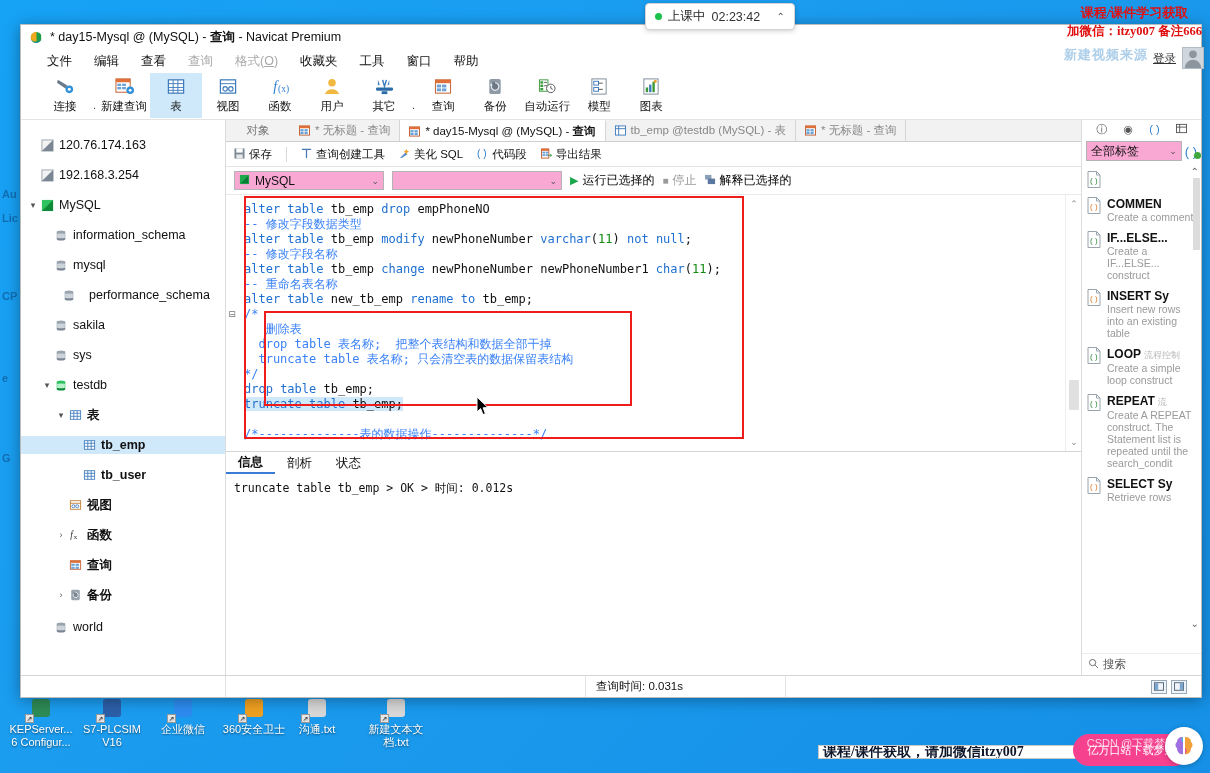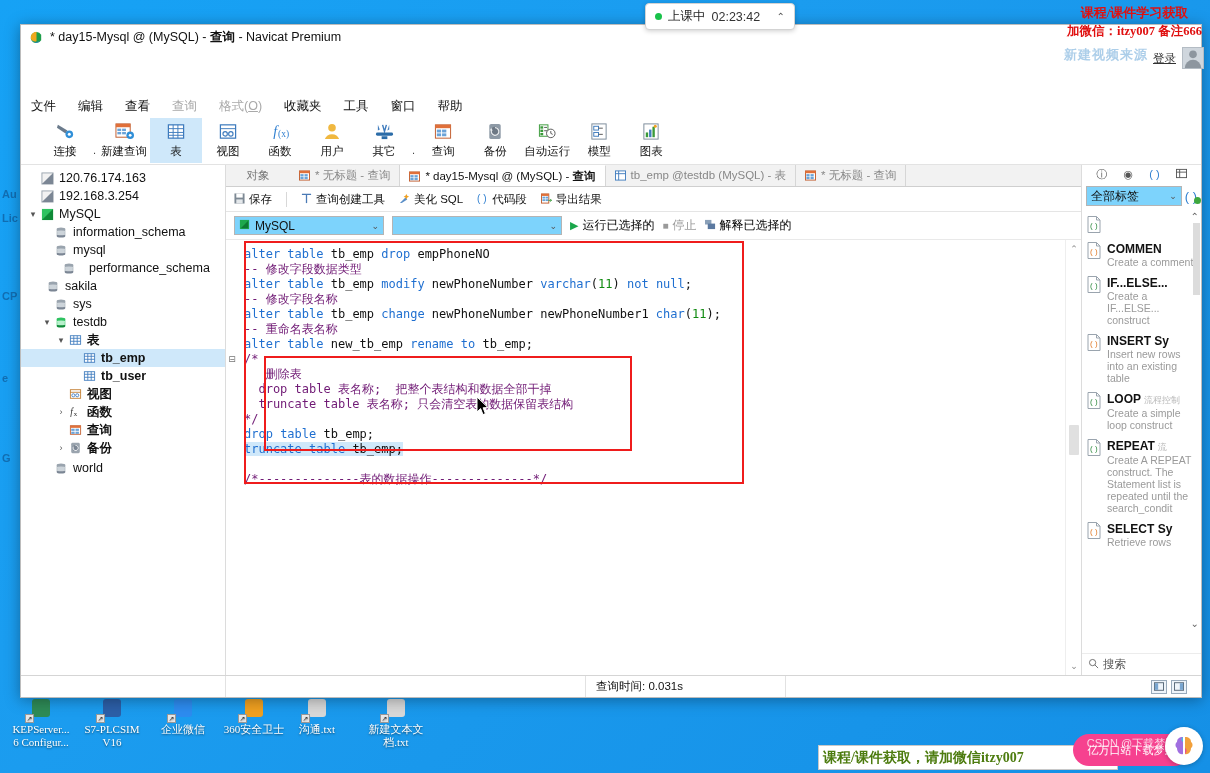--- a/index.html
+++ b/index.html
@@ -12,21 +12,21 @@
   }
 
   
   #desktop {
     position:absolute; inset:0;
     background: linear-gradient(135deg,#16a2f5 0%, #1b9cef 40%, #1590e6 100%);
   }
   .desk-text { position:absolute; color:#1166a8; font-weight:bold; font-size:11px; opacity:.85; }
 
   
-  #desk-icons { position:absolute; left:0; top:697px; width:640px; height:76px;font-family:Liberation Serif, serif; }
+  #desk-icons { position:absolute; left:0; top:697px; width:640px; height:76px; }
   .desk-icon { position:absolute; width:82px; text-align:center; color:#fff;
      font-size:11px; line-height:13px; text-shadow:0 1px 2px rgba(0,0,0,.55); }
   .desk-icon .glyph { width:26px;height:24px;margin:0 auto 2px; position:relative; display:block; }
   .desk-icon .glyph .shortcut { position:absolute; left:-3px; bottom:-2px; width:9px;height:9px;
      background:#e8e8e8; border:1px solid #999; font-size:7px; color:#333; line-height:8px; }
 
   
   #win {
     position:absolute; left:20px; top:24px; width:1182px; height:674px;
     background:#ffffff; border:1px solid #bcbcbc;
@@ -34,21 +34,21 @@
     display:flex; flex-direction:column;
   }
 
   
   #titlebar { height:24px; display:flex; align-items:center; padding-left:8px; background:#fff; flex:none; }
   #titlebar .app-ico { width:15px;height:15px;margin-right:6px;flex:none; }
   #title-text { font-size:12.5px; color:#111; white-space:nowrap; }
   #title-text b { font-weight:bold; }
 
   
-  #menubar { height:24px; display:flex; align-items:center; padding-left:10px; gap:22px; flex:none; background:#fff;margin-top:45px; }
+  #menubar { height:24px; display:flex; align-items:center; padding-left:26px; gap:22px; flex:none; background:#fff; }
   #menubar .mi { font-size:12.5px; color:#111; white-space:nowrap; cursor:default; }
   #menubar .mi.dim { color:#a9a9a9; }
   #menubar .mi u { text-decoration:underline; }
 
   
   #toolbar { height:47px; display:flex; align-items:flex-start; padding-left:18px; flex:none;
       background:#fff; border-bottom:1px solid #e3e3e3; }
   .tb-item { width:52px; display:flex; flex-direction:column; align-items:center; justify-content:flex-start;
      padding-top:2px; height:45px; cursor:default; }
   .tb-item.sel { background:#cfe8fa; }
@@ -56,21 +56,21 @@
   .tb-item .tl { font-size:11.5px; color:#111; margin-top:1px; }
   .tb-caret { align-self:center; margin:0 2px; color:#444; font-size:11px; padding-top:18px; }
 
   
   #bodyrow { flex:1; display:flex; min-height:0; }
 
   
   #sidebar { width:205px; flex:none; background:#fff; border-right:1px solid #dcdcdc;
      display:flex; flex-direction:column; }
   #tree { flex:1; overflow:hidden; padding-top:4px; font-size:12.5px; color:#111; }
-  .tn { height:18px; display:flex; align-items:center; white-space:nowrap; cursor:default; }
+  .tn { height:18px; display:flex; align-items:center; white-space:nowrap; cursor:default;margin-top:12px; }
   .tn.sel { background:#cfe8fa; }
   .tn .arrow { width:12px; text-align:center; color:#555; font-size:9px; flex:none; }
   .tn .ico { width:16px; height:14px; margin-right:4px; flex:none; display:flex; align-items:center; justify-content:center; }
   .tn .lbl { overflow:hidden; text-overflow:ellipsis; }
   .tn.bold .lbl { font-weight:bold; }
 
   
   #center { flex:1; display:flex; flex-direction:column; min-width:0; background:#fff; }
 
   
@@ -86,41 +86,41 @@
   .tab .tico { width:11px;height:11px;flex:none; }
 
   
   #qbar { height:25px; display:flex; align-items:center; gap:14px; padding:0 8px; flex:none;
      border-bottom:1px solid #e5e5e5; font-size:11.5px; color:#111; }
   #qbar .qb { display:flex; align-items:center; gap:4px; cursor:default; white-space:nowrap; }
   #qbar .sep { width:1px; height:15px; background:#d8d8d8; }
 
   
   #connbar { height:27px; display:flex; align-items:center; gap:8px; padding:0 8px; flex:none; font-size:12px; }
-  .combo { height:19px; border:1px solid #b4b4b4; background:#7dd3fc; display:flex; align-items:center;
+  .combo { height:19px; border:1px solid #b4b4b4; background:#f9a8d4; display:flex; align-items:center;
      padding:0 4px; gap:5px; font-size:12px; color:#111; }
   .combo .cv { flex:1; overflow:hidden; white-space:nowrap; }
   .combo .cd { color:#555; font-size:9px; }
   #connbar .act { display:flex; align-items:center; gap:4px; white-space:nowrap; cursor:default; }
   #connbar .act.dim { color:#9a9a9a; }
 
   
   #editorwrap { flex:1; display:flex; min-height:0; position:relative; border-top:1px solid #e9e9e9; }
   #editor { flex:1; display:flex; min-width:0; background:#fff; overflow:hidden; position:relative; }
   #gutter { width:26px; flex:none; background:#fff; border-right:1px solid #ececec;
      font-family:"DejaVu Sans Mono","Liberation Mono",monospace; font-size:11px; color:#c2c2c2;
      text-align:right; padding:7px 3px 0 0; }
   #gutter div { height:15px; line-height:15px; }
   #fold { width:12px; flex:none; padding-top:7px; }
   #fold div { height:15px; line-height:15px; text-align:center; color:#777; font-size:9px; }
   #code { flex:1; padding:7px 0 0 6px; font-family:"DejaVu Sans Mono","Liberation Mono",monospace;
      font-size:12px; line-height:15px; white-space:pre; color:#111; min-width:0; overflow:hidden; }
   #code .l { height:15px; }
   .kw { color:#1f6fd0; }
-  .cm { color:#701a75; }
+  .cm { color:#3b82f6; }
   .num { color:#108a10; }
   .hl { background:#cfe8fa; }
 
   
   #escroll { width:16px; flex:none; background:#fff; border-left:1px solid #eee; position:relative; }
   #escroll .aup,#escroll .adn { position:absolute; left:0; width:16px; height:14px; text-align:center;
      font-size:9px; color:#888; line-height:14px; }
   #escroll .aup { top:2px; } #escroll .adn { bottom:2px; }
   #escroll .thumb { position:absolute; left:3px; width:10px; height:30px; background:#e0e0e0; border-radius:1px; }
 
@@ -173,22 +173,22 @@
      font-family:"Liberation Serif","DejaVu Serif",serif; font-weight:bold; font-size:13px; line-height:18px; }
   #promo-top .l2 { font-size:12.5px; }
 
   #login-row { position:absolute; right:6px; top:47px; display:flex; align-items:center; gap:6px; }
   #login-row .lnk { font-size:11.5px; color:#333; text-decoration:underline; }
   #login-row .av { width:22px;height:22px;background:#cfd6dd;border:1px solid #b4bcc4;
      display:flex;align-items:flex-end;justify-content:center;overflow:hidden; }
   #ghost-text { position:absolute; right:62px; top:46px; font-size:13px; color:#6aa7d8; opacity:.55;
      font-weight:bold; letter-spacing:1px; }
 
-  #promo-bottom { position:absolute; left:818px; top:745px; width:300px; height:25px; background:#ffffff;
-     border:1px solid #c8c8c8; color:#4d7c0f; font-family:"Liberation Serif","DejaVu Serif",serif;
+  #promo-bottom { position:absolute; left:818px; top:745px; width:300px; height:14px; background:#ffffff;
+     border:1px solid #c8c8c8; color:#0f172a; font-family:"Liberation Serif","DejaVu Serif",serif;
      font-weight:bold; font-size:14px; display:flex; align-items:center; padding-left:4px;
      white-space:nowrap; overflow:hidden; }
 
   #pink-widget { position:absolute; left:1073px; top:734px; width:117px; height:32px; background:#f6418f;
      border-radius:16px; display:flex; align-items:center; justify-content:center;
      color:#fff; font-size:11px; white-space:nowrap; overflow:hidden; }
   #pink-widget .pw-stack { position:relative; width:100%; text-align:center; }
   #pink-widget .pw-b { position:absolute; left:0; right:0; top:-7px; opacity:.75; }
   #brain { position:absolute; left:1165px; top:727px; width:38px;height:38px; border-radius:50%;
      background:#fff; display:flex;align-items:center;justify-content:center;
@@ -497,21 +497,21 @@
               <svg viewBox="0 0 14 14" width="12" height="13">
                 <ellipse cx="7" cy="3" rx="5" ry="1.8" fill="#9aa4ae"></ellipse>
                 <rect x="2" y="3" width="10" height="8" fill="#9aa4ae"></rect>
                 <ellipse cx="7" cy="11" rx="5" ry="1.8" fill="#7b8694"></ellipse>
                 <ellipse cx="7" cy="6.3" rx="5" ry="1.5" fill="#cdd4da"></ellipse>
                 <ellipse cx="7" cy="8.7" rx="5" ry="1.5" fill="#cdd4da"></ellipse>
               </svg>
             </span>
             <span class="lbl">performance_schema</span>
           </div>
-          <div class="tn" style="padding-left: 12px; text-align: center;">
+          <div class="tn" style="padding-left: 20px; text-align: center;">
             <span class="arrow"></span>
             <span class="ico">
               <svg viewBox="0 0 14 14" width="12" height="13">
                 <ellipse cx="7" cy="3" rx="5" ry="1.8" fill="#9aa4ae"></ellipse>
                 <rect x="2" y="3" width="10" height="8" fill="#9aa4ae"></rect>
                 <ellipse cx="7" cy="11" rx="5" ry="1.8" fill="#7b8694"></ellipse>
                 <ellipse cx="7" cy="6.3" rx="5" ry="1.5" fill="#cdd4da"></ellipse>
                 <ellipse cx="7" cy="8.7" rx="5" ry="1.5" fill="#cdd4da"></ellipse>
               </svg>
             </span>
@@ -805,20 +805,30 @@
         <div id="escroll">
           <div class="aup">⌃</div>
           <div class="thumb" style="top:185px"></div>
           <div class="adn">⌄</div>
         </div>
 
         <div class="annot" style="left:18px; top:1px; width:500px; height:243px;"></div>
         <div class="annot" style="left:38px; top:116px; width:368px; height:95px;"></div>
       </div>
 
+      <div id="results">
+        <div id="rtabs">
+            <div class="rt act">信息</div>
+            <div class="rt">剖析</div>
+            <div class="rt">状态</div>
+          </div>
+        <div id="rout">truncate table tb_emp
+&gt; OK
+&gt; 时间: 0.012s</div>
+      </div>
 
     </div>
 
     <div id="rightpanel">
       <div id="rp-icons">
         <span>ⓘ</span>
         <span>◉</span>
         <span style="color:#2f7fd0">( )</span>
         <span>
           <svg viewBox="0 0 12 12" width="11" height="11">

